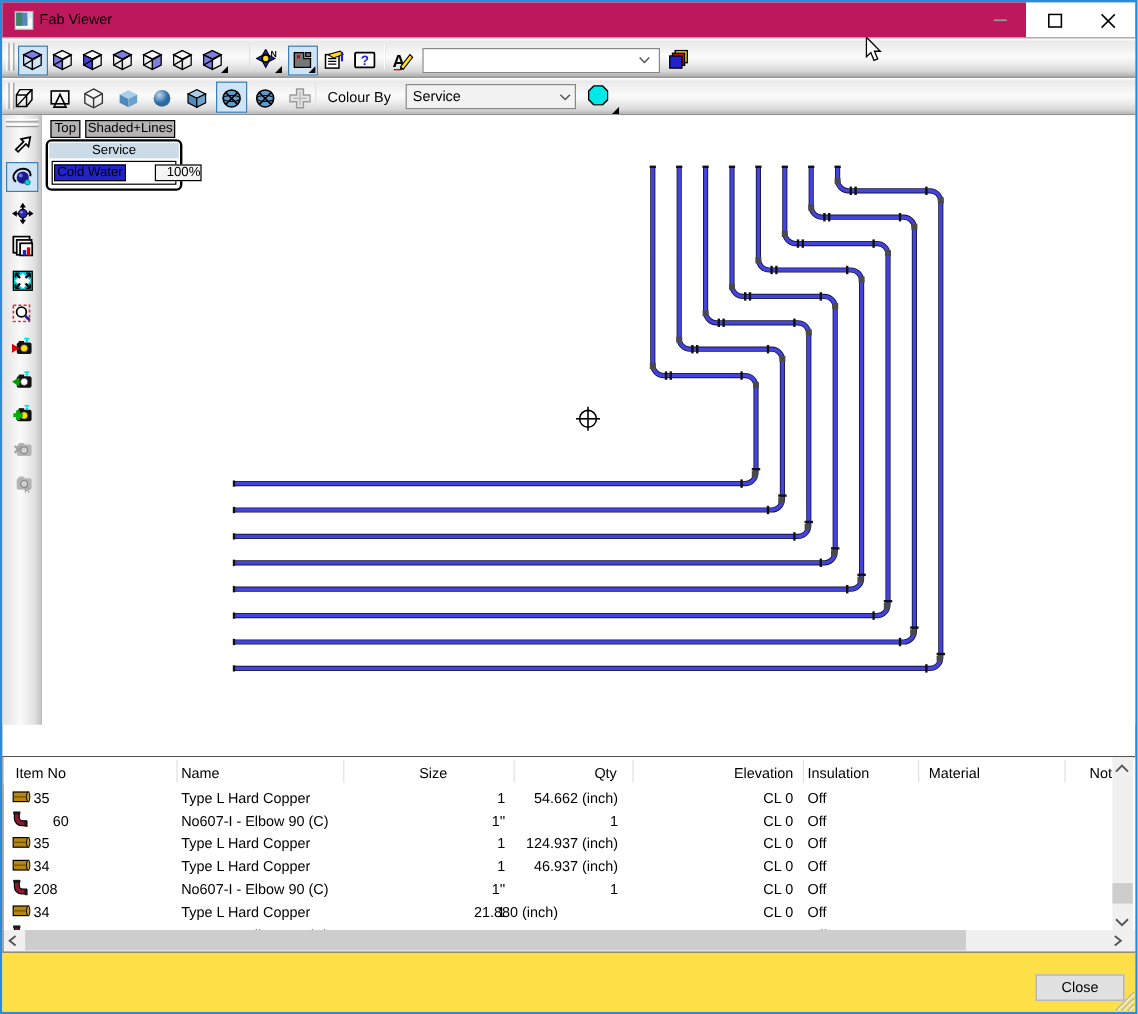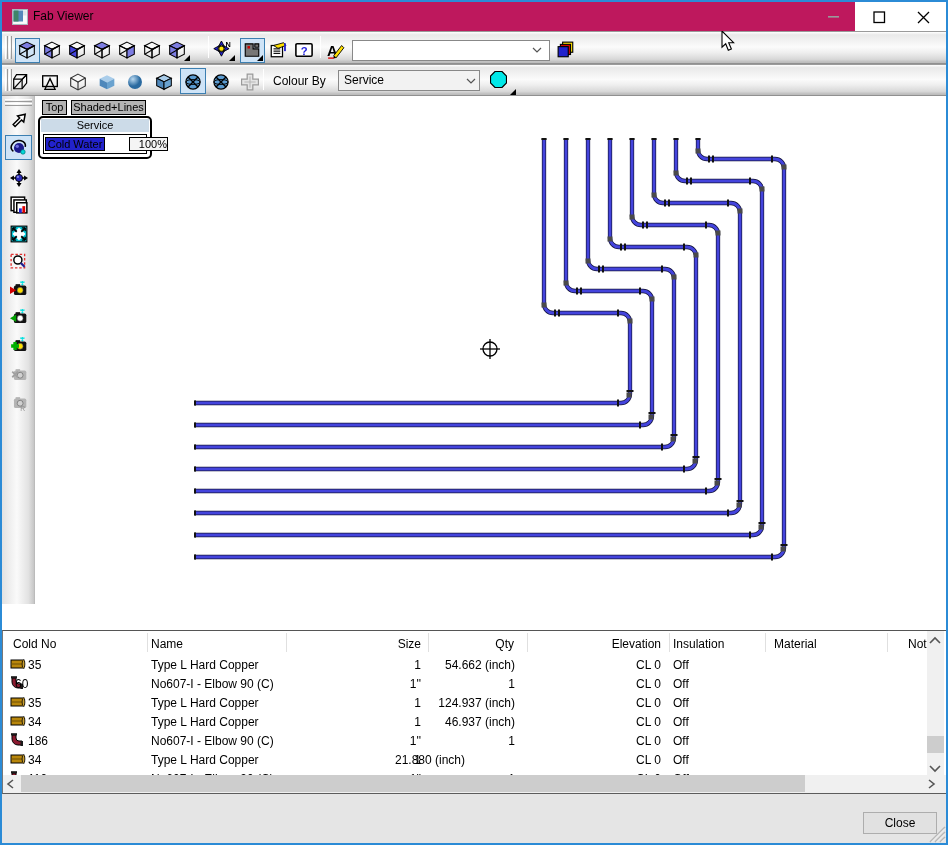--- a/index.html
+++ b/index.html
@@ -36,21 +36,21 @@
 #grid { position:absolute; left:0; top:628px; width:944px; height:145px; background:#fff;
   border-top:1px solid #555; border-left:1px solid #777; font-size:12px; }
 #ghead { position:absolute; left:0; top:0; width:925px; height:23px; background:#fff; }
 #ghead .c { position:absolute; top:6px; color:#000; }
 .hdiv { position:absolute; top:2px; height:19px; width:1px; background:#e0e0e0; }
 .row { position:absolute; left:0; width:925px; height:19px; }
 .row .c { position:absolute; top:3px; }
 #vsb { position:absolute; right:2px; top:0; width:17px; height:145px; background:#f0f0f0; }
 #hsb { position:absolute; left:0; top:773px; width:944px; height:19px; background:#f0f0f0; border-left:1px solid #777; border-bottom:1px solid #5c5c5c; }
 #hsb .thumb { position:absolute; left:18px; top:0; width:784px; height:17px; background:#cdcdcd; }
-#bottombar { position:absolute; left:0; top:792px; width:944px; height:49px; background:#e5e5e5; }
+#bottombar { position:absolute; left:0; top:792px; width:944px; height:49px; background:#fde047; }
 #closebtn { position:absolute; right:9px; top:18px; width:74px; height:22px; background:#e1e1e1;
   border:1px solid #adadad; font-size:12px; text-align:center; line-height:20px; }
 .ic { position:absolute; }
 </style>
 </head>
 <body>
 <svg width="0" height="0" style="position:absolute">
     <defs>
 <pattern id="hb" width="2" height="2" patternUnits="userSpaceOnUse">
 <rect width="1" height="1" fill="#5050e0"></rect>
@@ -446,23 +446,23 @@
     <div id="legend">
       <div class="hdr">Service</div>
       <div class="box">
         <div style="position:absolute;left:1px;top:2px;width:60px;height:14px;background:#2222cc;border:1px solid #000;color:#000;font-size:11px;line-height:12px;text-align:center;">Cold Water</div>
         <div style="position:absolute;left:61px;top:2px;width:39px;height:14px;background:#f4f4f4;border:1px solid #000;font-size:11px;line-height:12px;text-align:right;margin-left:24px;">100%</div>
       </div>
     </div>
   </div>
   <div id="grid">
     <div id="ghead">
-<div class="c" style="left:10px">Cold No</div>
+<div class="c" style="left:10px">Item No</div>
 <div class="c" style="left:148px">Name</div>
-<div class="c" style="left:298px;width:120px;text-align:right">Size</div>
+<div class="c" style="left:298px;width:120px;text-align:center">Size</div>
 <div class="c" style="left:391px;width:120px;text-align:right">Qty</div>
 <div class="c" style="left:538px;width:120px;text-align:right">Elevation</div>
 <div class="c" style="left:670px">Insulation</div>
 <div class="c" style="left:771px">Material</div>
 <div class="c" style="left:905px">Not</div>
 <div class="hdiv" style="left:144px"></div>
 <div class="hdiv" style="left:283px"></div>
 <div class="hdiv" style="left:425px"></div>
 <div class="hdiv" style="left:524px"></div>
 <div class="hdiv" style="left:666px"></div>
@@ -481,21 +481,21 @@
 <div class="c" style="left:392px;width:120px;text-align:right">54.662 (inch)</div>
 <div class="c" style="left:538px;width:120px;text-align:right">CL 0</div>
 <div class="c" style="left:670px">Off</div>
 </div>
 <div class="row" style="top:43px">
 <svg class="ic" style="left:7px;top:1px" width="16" height="16" viewBox="0 0 16 16">
           <path d="M2,3 v4 a6,6 0 0 0 6,6 h4 v-4 h-3 a3,3 0 0 1 -3,-3 v-3 z" fill="#8b1a2f" stroke="#000" stroke-width="1"></path>
           <rect x="1" y="1.2" width="6" height="2.2" fill="#1a1a1a"></rect>
           <rect x="10.5" y="9" width="2.5" height="5" fill="#1a1a1a"></rect>
         </svg>
-<div class="c" style="left:12px">60</div>
+<div class="c" style="left:41px">60</div>
 <div class="c" style="left:148px">No607-I - Elbow 90 (C)</div>
 <div class="c" style="left:298px;width:120px;text-align:right">1''</div>
 <div class="c" style="left:392px;width:120px;text-align:right">1</div>
 <div class="c" style="left:538px;width:120px;text-align:right">CL 0</div>
 <div class="c" style="left:670px">Off</div>
 </div>
 <div class="row" style="top:62px">
 <svg class="ic" style="left:7px;top:1px" width="16" height="16" viewBox="0 0 16 16">
           <rect x="1" y="4" width="13" height="8" fill="#b8860b" stroke="#000" stroke-width="1"></rect>
           <line x1="1" y1="8" x2="14" y2="8" stroke="#6e5007" stroke-width="1"></line>
@@ -520,21 +520,21 @@
 <div class="c" style="left:392px;width:120px;text-align:right">46.937 (inch)</div>
 <div class="c" style="left:538px;width:120px;text-align:right">CL 0</div>
 <div class="c" style="left:670px">Off</div>
 </div>
 <div class="row" style="top:100px">
 <svg class="ic" style="left:7px;top:1px" width="16" height="16" viewBox="0 0 16 16">
           <path d="M2,3 v4 a6,6 0 0 0 6,6 h4 v-4 h-3 a3,3 0 0 1 -3,-3 v-3 z" fill="#8b1a2f" stroke="#000" stroke-width="1"></path>
           <rect x="1" y="1.2" width="6" height="2.2" fill="#1a1a1a"></rect>
           <rect x="10.5" y="9" width="2.5" height="5" fill="#1a1a1a"></rect>
         </svg>
-<div class="c" style="left:25px">186</div>
+<div class="c" style="left:25px">208</div>
 <div class="c" style="left:148px">No607-I - Elbow 90 (C)</div>
 <div class="c" style="left:298px;width:120px;text-align:right">1''</div>
 <div class="c" style="left:392px;width:120px;text-align:right">1</div>
 <div class="c" style="left:538px;width:120px;text-align:right">CL 0</div>
 <div class="c" style="left:670px">Off</div>
 </div>
 <div class="row" style="top:119px">
 <svg class="ic" style="left:7px;top:1px" width="16" height="16" viewBox="0 0 16 16">
           <rect x="1" y="4" width="13" height="8" fill="#b8860b" stroke="#000" stroke-width="1"></rect>
           <line x1="1" y1="8" x2="14" y2="8" stroke="#6e5007" stroke-width="1"></line>

